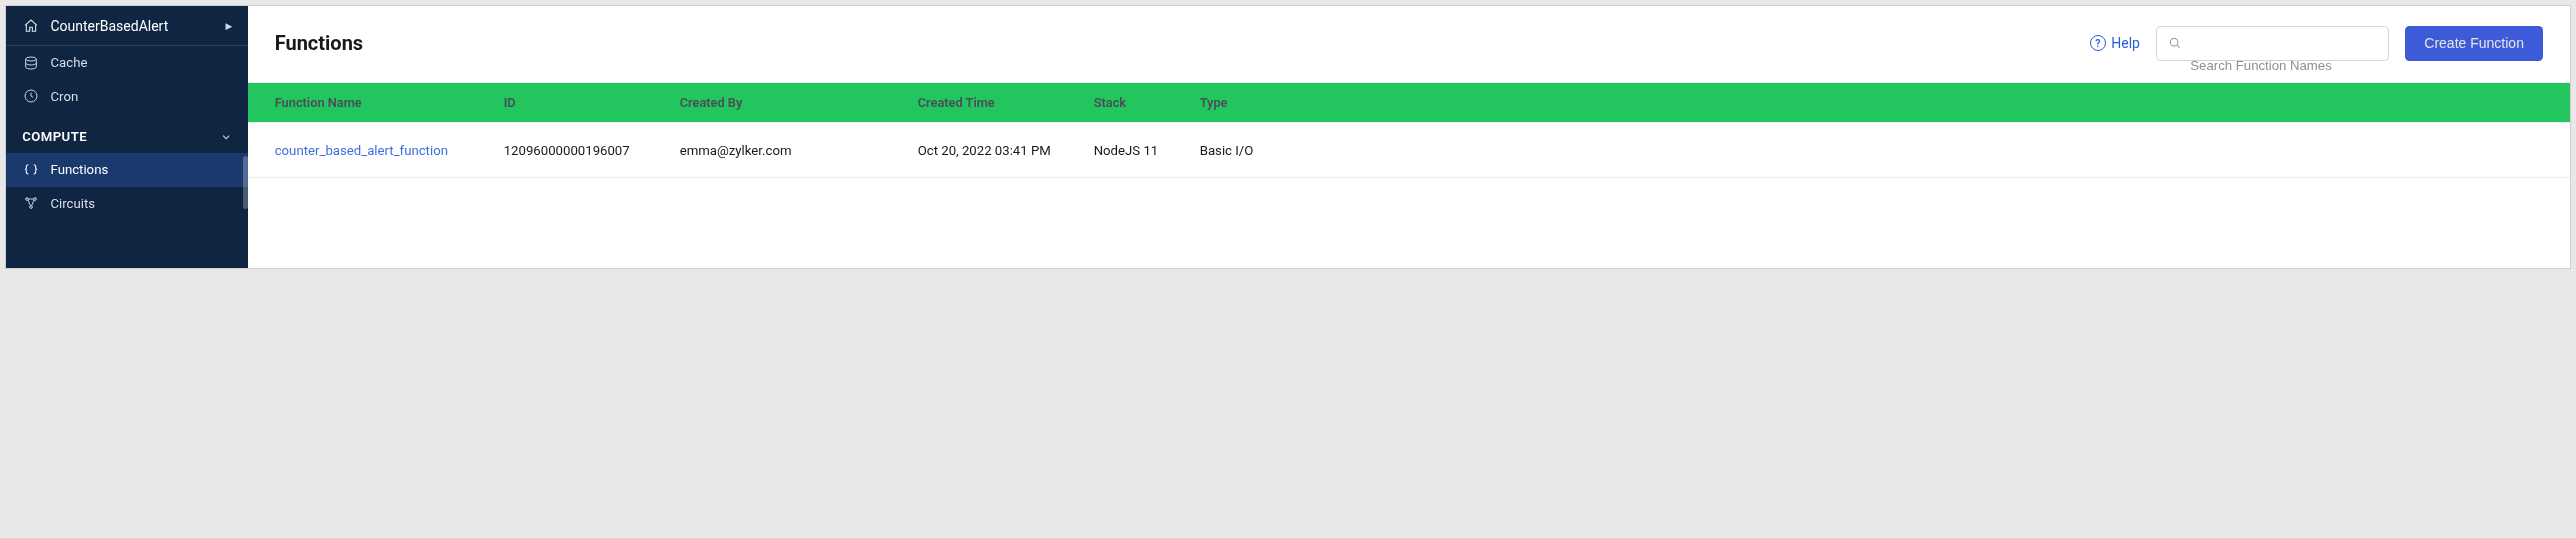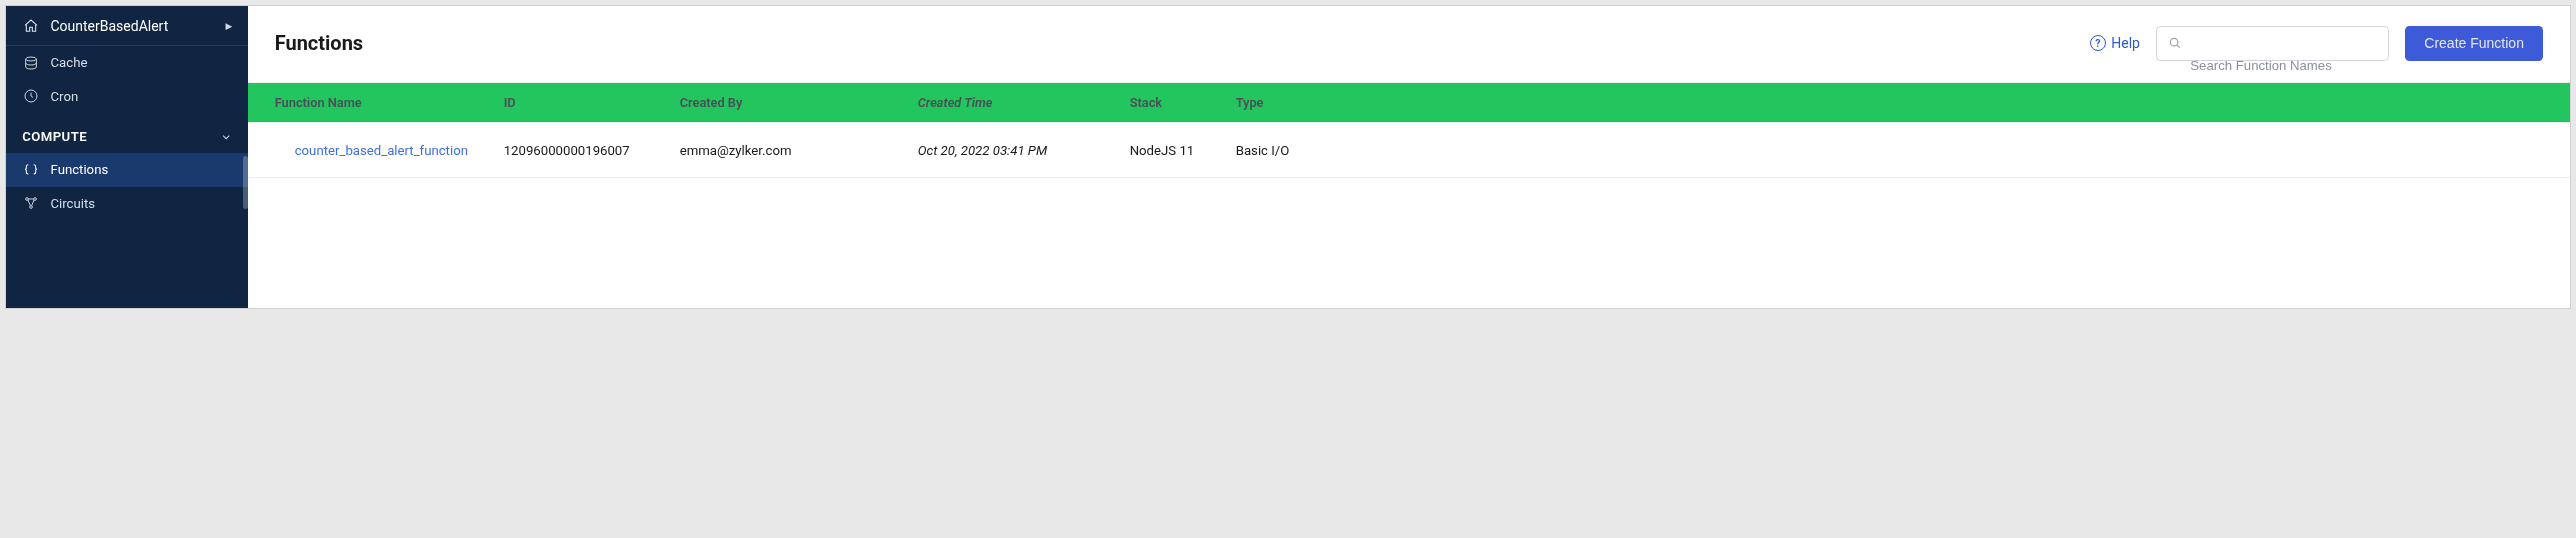--- a/index.html
+++ b/index.html
@@ -5,21 +5,21 @@
     * { box-sizing: border-box; margin: 0; padding: 0; }
     body {
       font-family: -apple-system, BlinkMacSystemFont, "Segoe UI", Roboto, "Helvetica Neue", Arial, sans-serif;
       background: #e8e8e8;
       padding: 5.3px;
     }
     .app-shell {
       display: flex;
       background: #fff;
       border: 0.9px solid #d0d0d0;
-      height: 304px;
+      height: 264px;
       overflow: hidden;
     }
     
     .sidebar {
       width: 242px;
       background: #0f2542;
       color: #e0e6ed;
       display: flex;
       flex-direction: column;
       flex-shrink: 0;
@@ -144,24 +144,24 @@
       display: flex;
       padding: 19.4px 26.4px;
       border-bottom: 0.9px solid #eceef1;
       font-size: 13.2px;
       color: #1a1a1a;
       align-items: center;
     }
     .col-name { width: 229px; }
     .col-id { width: 176px; }
     .col-by { width: 238px; }
-    .col-time { width: 176px; font-style: italic; }
-    .col-stack { width: 106px; margin-left: 36px; }
+    .col-time { width: 176px; }
+    .col-stack { width: 106px; }
     .col-type { flex: 1; }
-    .fn-link { color: #3e6fe0; cursor: pointer; margin-left: 20px; }
+    .fn-link { color: #3e6fe0; cursor: pointer; }
     svg { display:block; }
   </style>
 </head>
 <body>
 
 <div class="app-shell">
 
   <aside class="sidebar">
     <div class="project-header">
       <span class="icon">

